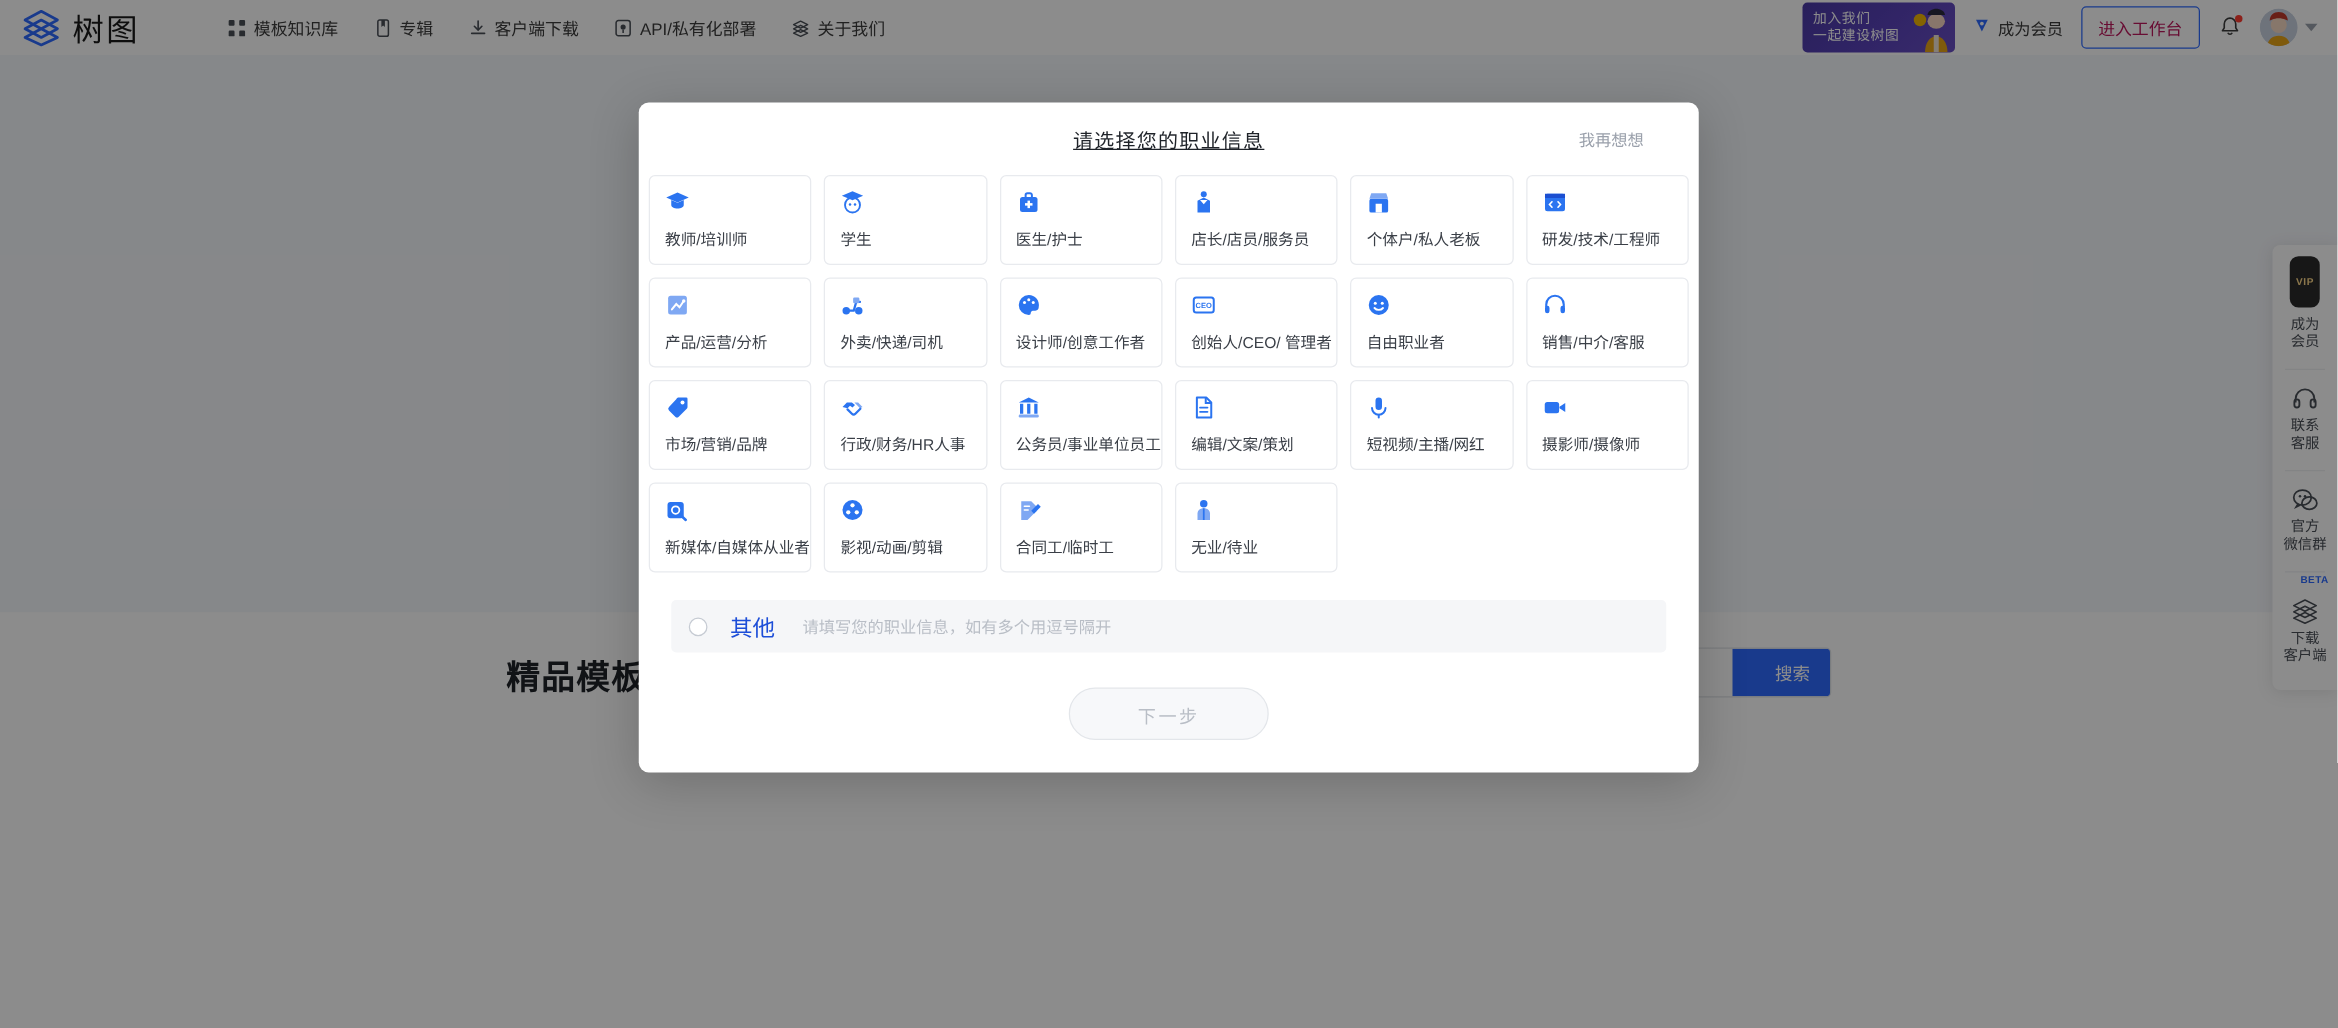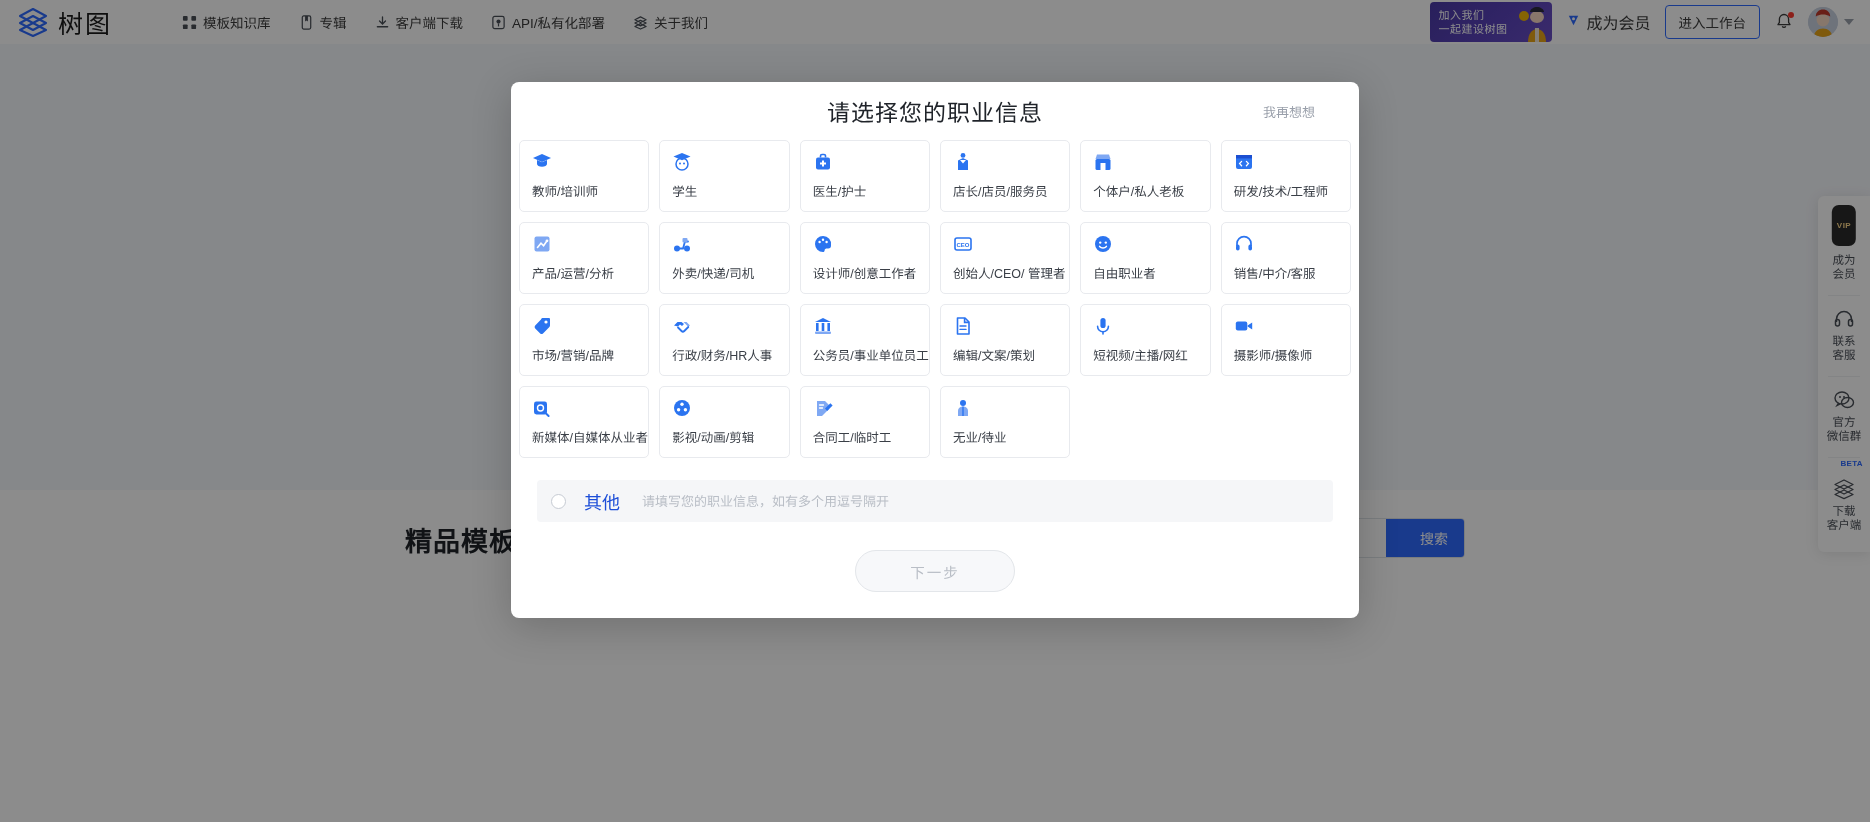--- a/index.html
+++ b/index.html
@@ -31,23 +31,23 @@
   .nav-ico svg { display:block; }
 
   .header-right { margin-left: auto; display: flex; align-items: center; gap: 14px; }
   .join-banner {
     width: 122px; height: 40px; border-radius: 4px; position: relative; overflow: hidden;
     background: linear-gradient(135deg,#4b3aa6 0%, #5a43bb 55%, #6a4fc4 100%);
     display:flex; align-items:center;
   }
   .join-banner .jb-txt { font-size: 11px; color:#fff; line-height:14px; padding-left:8px; letter-spacing:.5px; }
   .join-banner .jb-person { position:absolute; right:2px; bottom:0; width:40px; height:36px; }
-  .vip-link { display: flex; align-items: center; gap: 5px; font-size: 16px; color: #3c3c3c; cursor: pointer; white-space: nowrap; }
+  .vip-link { display: flex; align-items: center; gap: 5px; font-size: 13px; color: #3c3c3c; cursor: pointer; white-space: nowrap; }
   .enter-btn {
-    border: 1px solid #2f6bff; color: #404040; background: #fff;
+    border: 1px solid #2f6bff; color: #be185d; background: #fff;
     font-size: 13.5px; padding: 6px 13px; border-radius: 4px; cursor: pointer;
     font-family: Liberation Sans, sans-serif; white-space: nowrap;
   }
   .bell { position: relative; width: 20px; height: 20px; cursor:pointer; }
   .bell-dot { position: absolute; top: 0; right: 0; width: 6px; height: 6px; border-radius: 50%; background: #ff3b30; }
   .avatar-wrap { display:flex; align-items:center; gap:6px; cursor:pointer; }
   .avatar { width: 30px; height: 30px; border-radius: 50%; background: #cfd6e4; overflow:hidden; position:relative; }
   .caret { width: 0; height: 0; border-left: 5px solid transparent; border-right: 5px solid transparent; border-top: 6px solid #9aa0ab; }
 
   
@@ -104,21 +104,21 @@
   
   .overlay {
     position: absolute; inset: 0; background: rgba(0,0,0,.45); z-index: 10;
   }
   .modal {
     position: absolute; left: 50%; transform: translateX(-50%); top: 82px;
     width: 848px; background: #fff; border-radius: 8px; padding: 0 0 26px;
     box-shadow: 0 8px 40px rgba(0,0,0,.2);
   }
   .modal-head { position: relative; height: 58px; display:flex; align-items:center; justify-content:center; }
-  .modal-title { font-size: 23px; color: #1f2329; letter-spacing: 1px; }
+  .modal-title { font-size: 16px; color: #1f2329; letter-spacing: 1px; text-decoration: underline; }
   .modal-skip {
     position: absolute; right: 44px; top: 50%; transform: translateY(-50%);
     font-size: 13px; color: #9aa0ab; cursor: pointer;
   }
 
   .grid {
     display: grid; grid-template-columns: repeat(6, 1fr); gap: 10px;
     padding: 0 8px;
   }
   .job-card {

